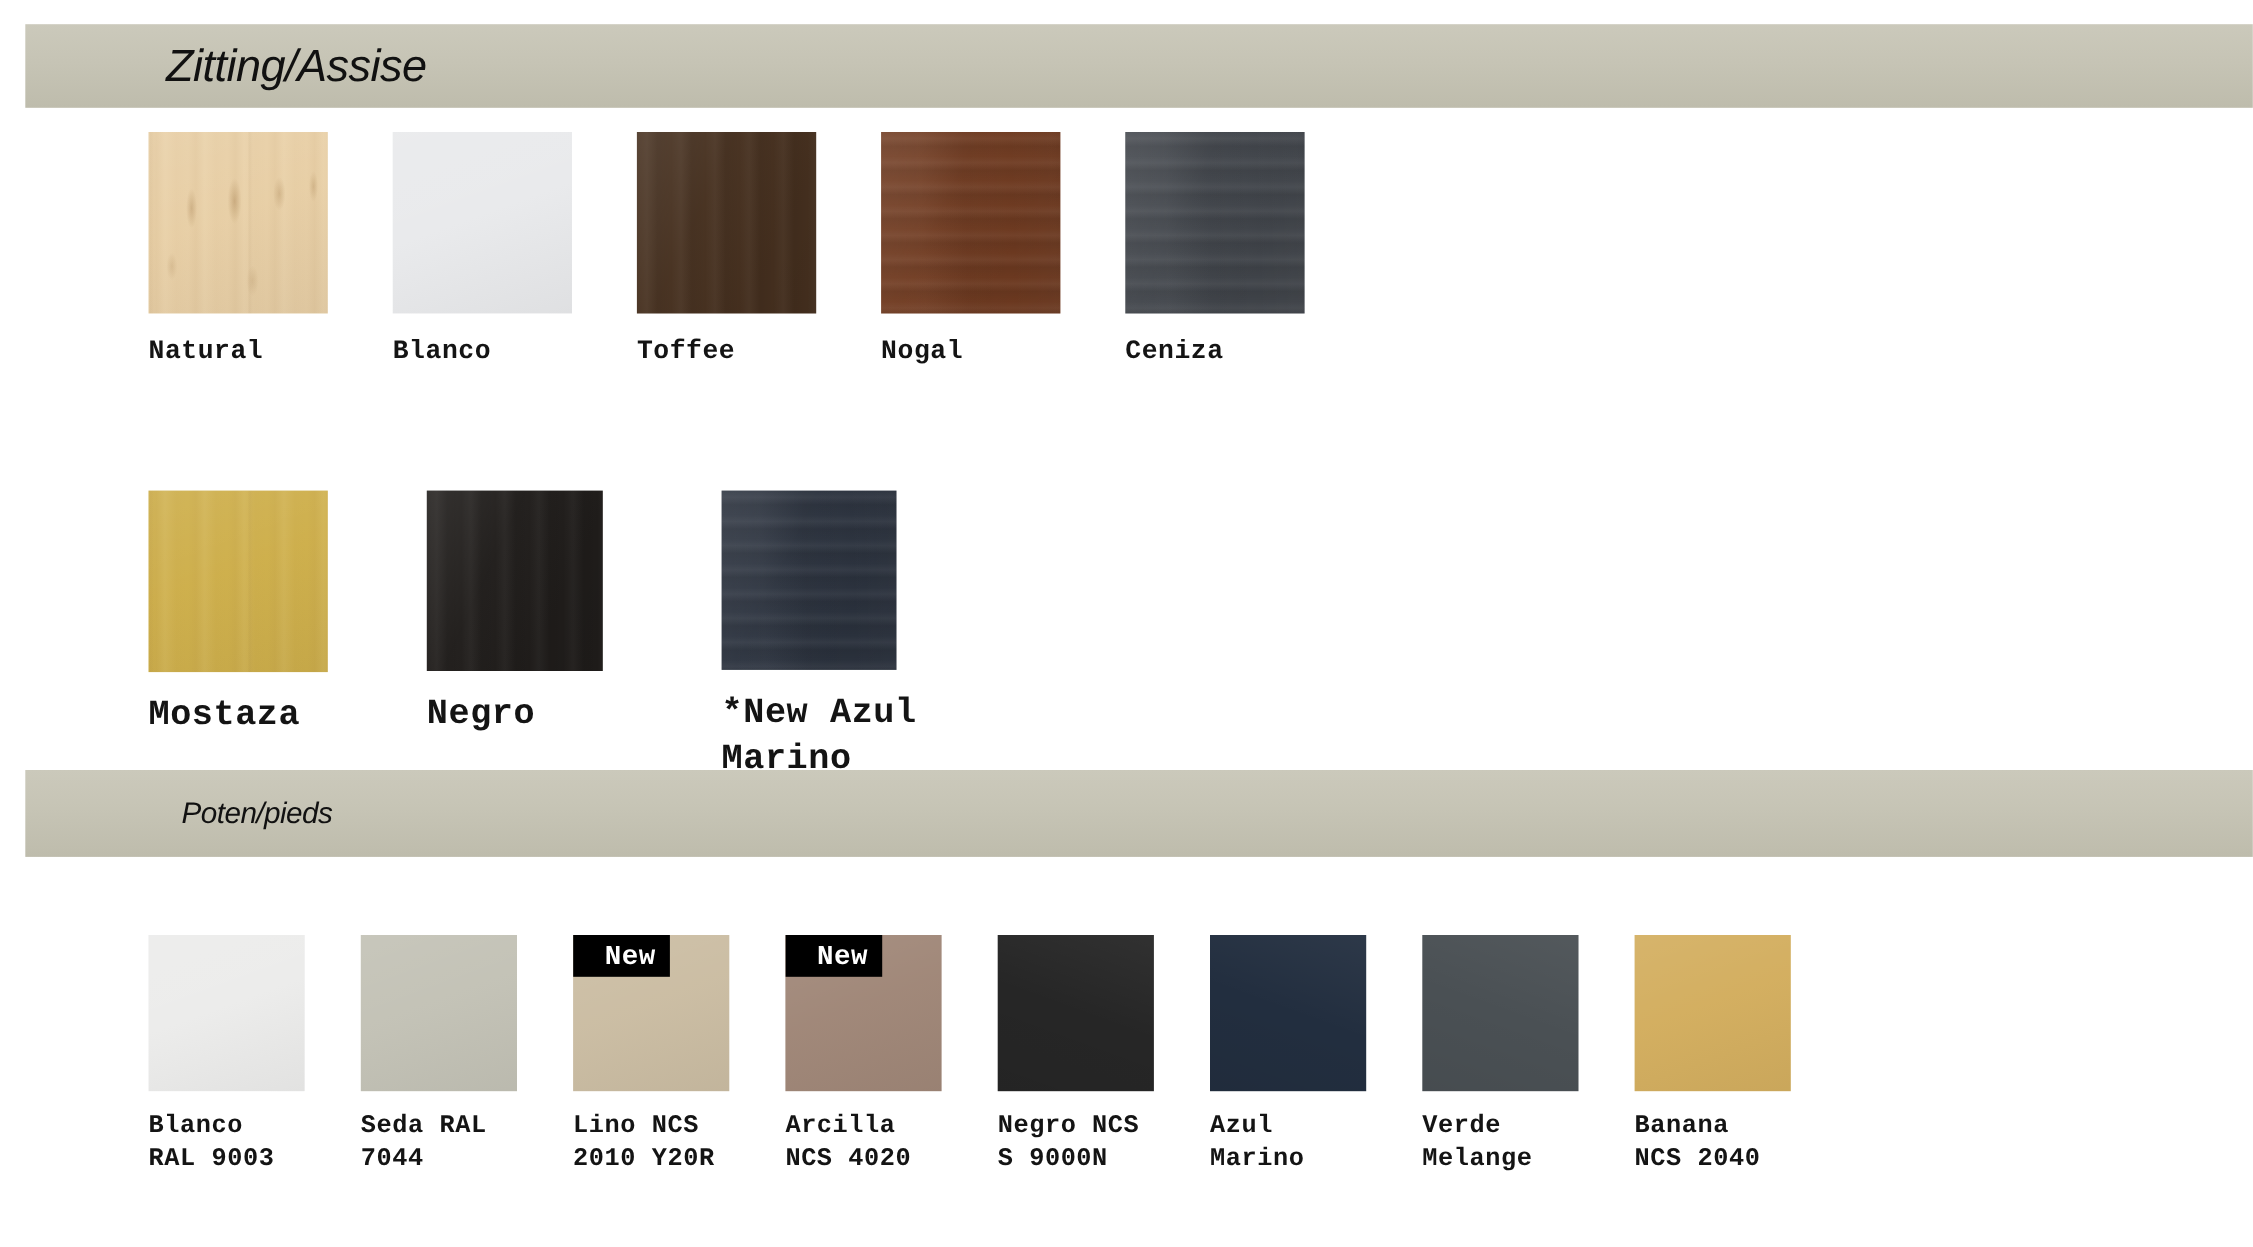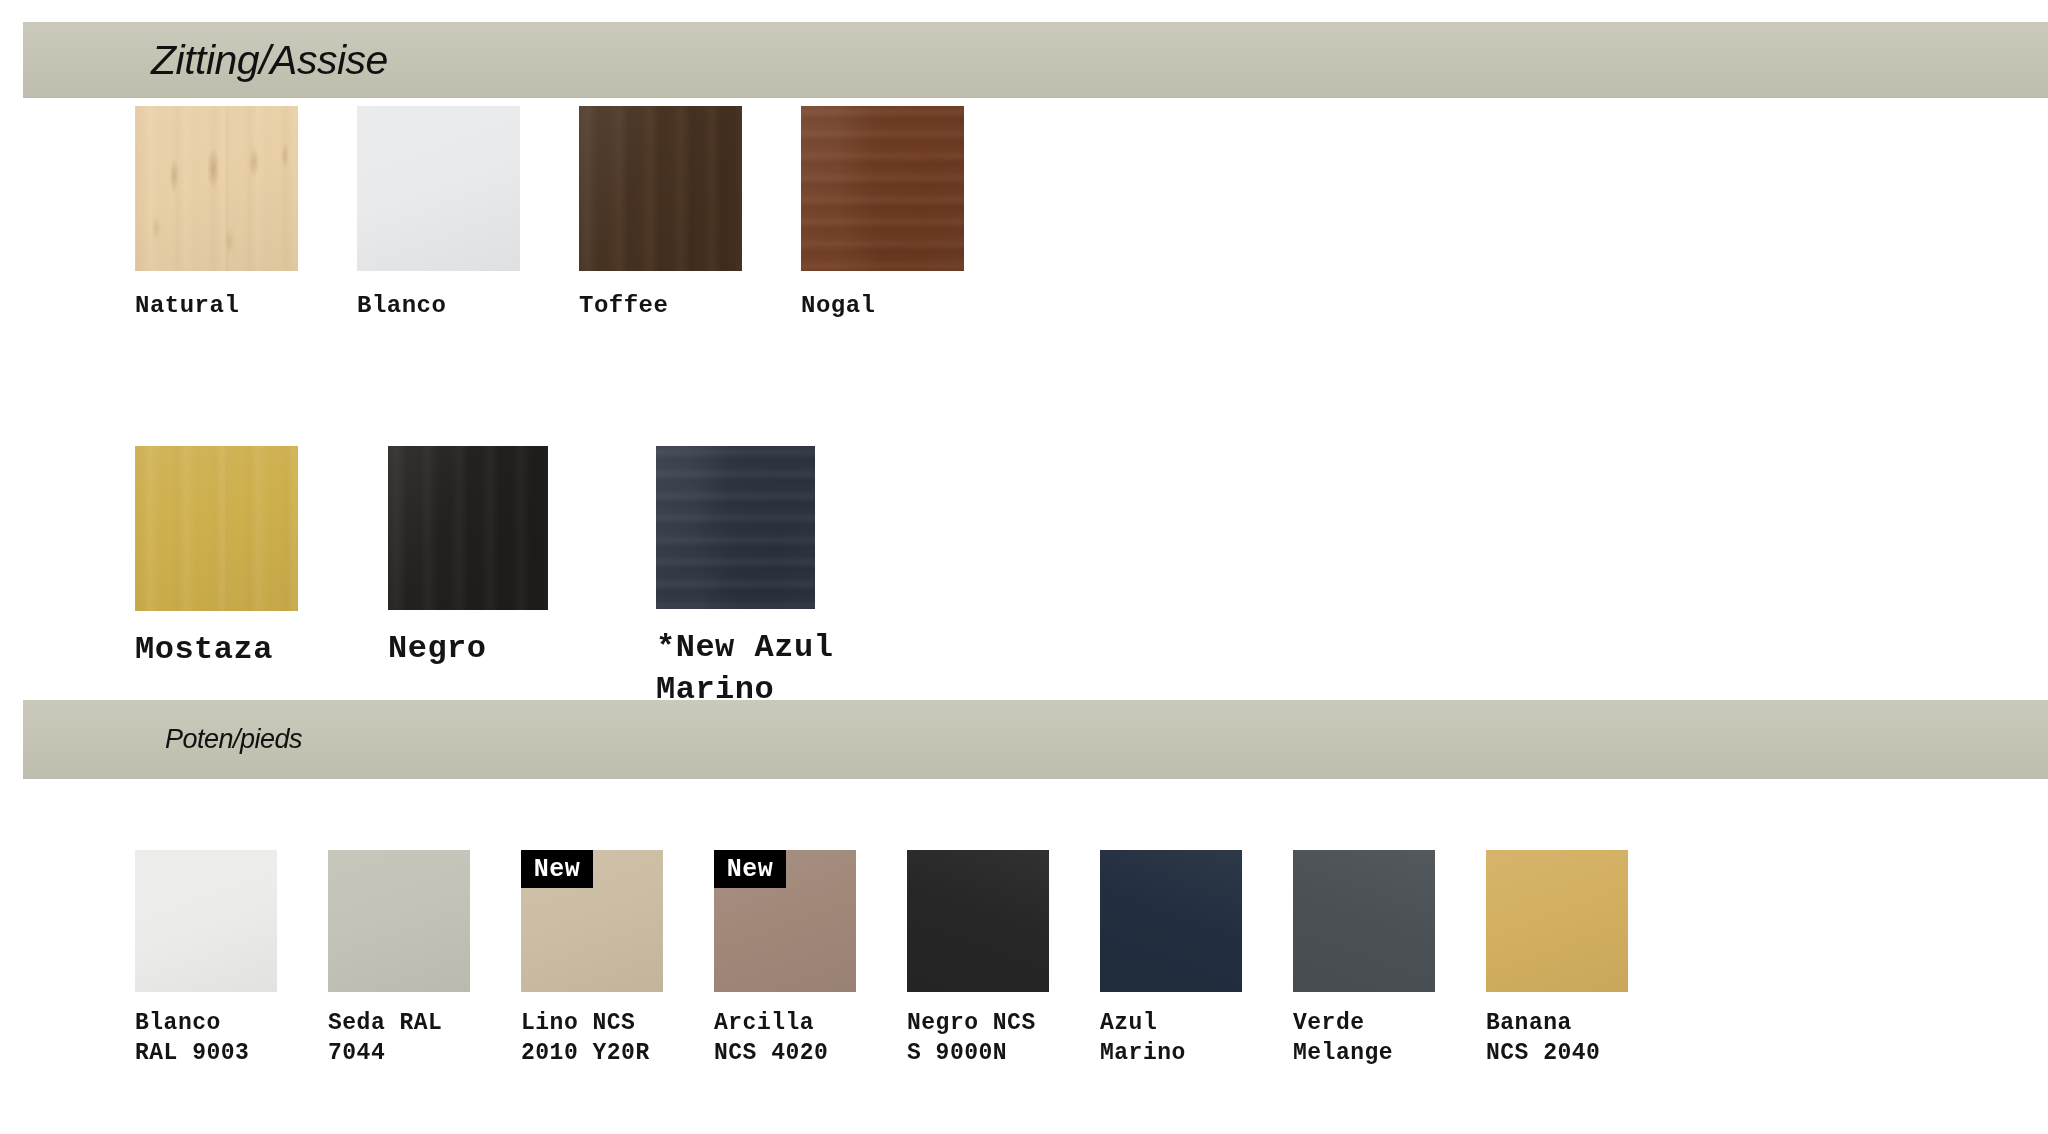--- a/index.html
+++ b/index.html
@@ -95,26 +95,27 @@
     top: 0;
     left: 0;
     background: #000000;
     color: #ffffff;
     font-family: "Liberation Mono", "DejaVu Sans Mono", monospace;
     font-weight: 700;
     display: flex;
     align-items: center;
     justify-content: center;
     letter-spacing: 0.5px;
+    padding-left: 16px;
   }
 
   
   #row-seat-1 {
     left: 135px;
-    top: 106px;
+    top: 120px;
   }
   #row-seat-1 .swatch-cell { width: 222px; }
   #row-seat-1 .swatch-chip { width: 163px; height: 165px; }
   #row-seat-1 .swatch-label {
     font-size: 24px;
     margin-top: 19px;
   }
 
   
   #row-seat-2 {
@@ -259,20 +260,27 @@
     </div>
 
     <div class="swatch-cell cell-nogal">
       <div class="swatch-chip" style="background-color:#703b21">
         <span class="tex tex-dark-horiz"></span>
         <span class="tex tex-sheen"></span>
       </div>
       <div class="swatch-label">Nogal</div>
     </div>
 
+    <div class="swatch-cell cell-ceniza">
+      <div class="swatch-chip" style="background-color:#42464c">
+        <span class="tex tex-dark-horiz"></span>
+        <span class="tex tex-sheen"></span>
+      </div>
+      <div class="swatch-label">Ceniza</div>
+    </div>
 
   </div>
 
   <div class="swatch-row" id="row-seat-2">
 
     <div class="swatch-cell cell-mostaza">
       <div class="swatch-chip" style="background-color:#ceaf4b">
         <span class="tex tex-grain-light"></span>
         <span class="tex tex-soft"></span>
       </div>

